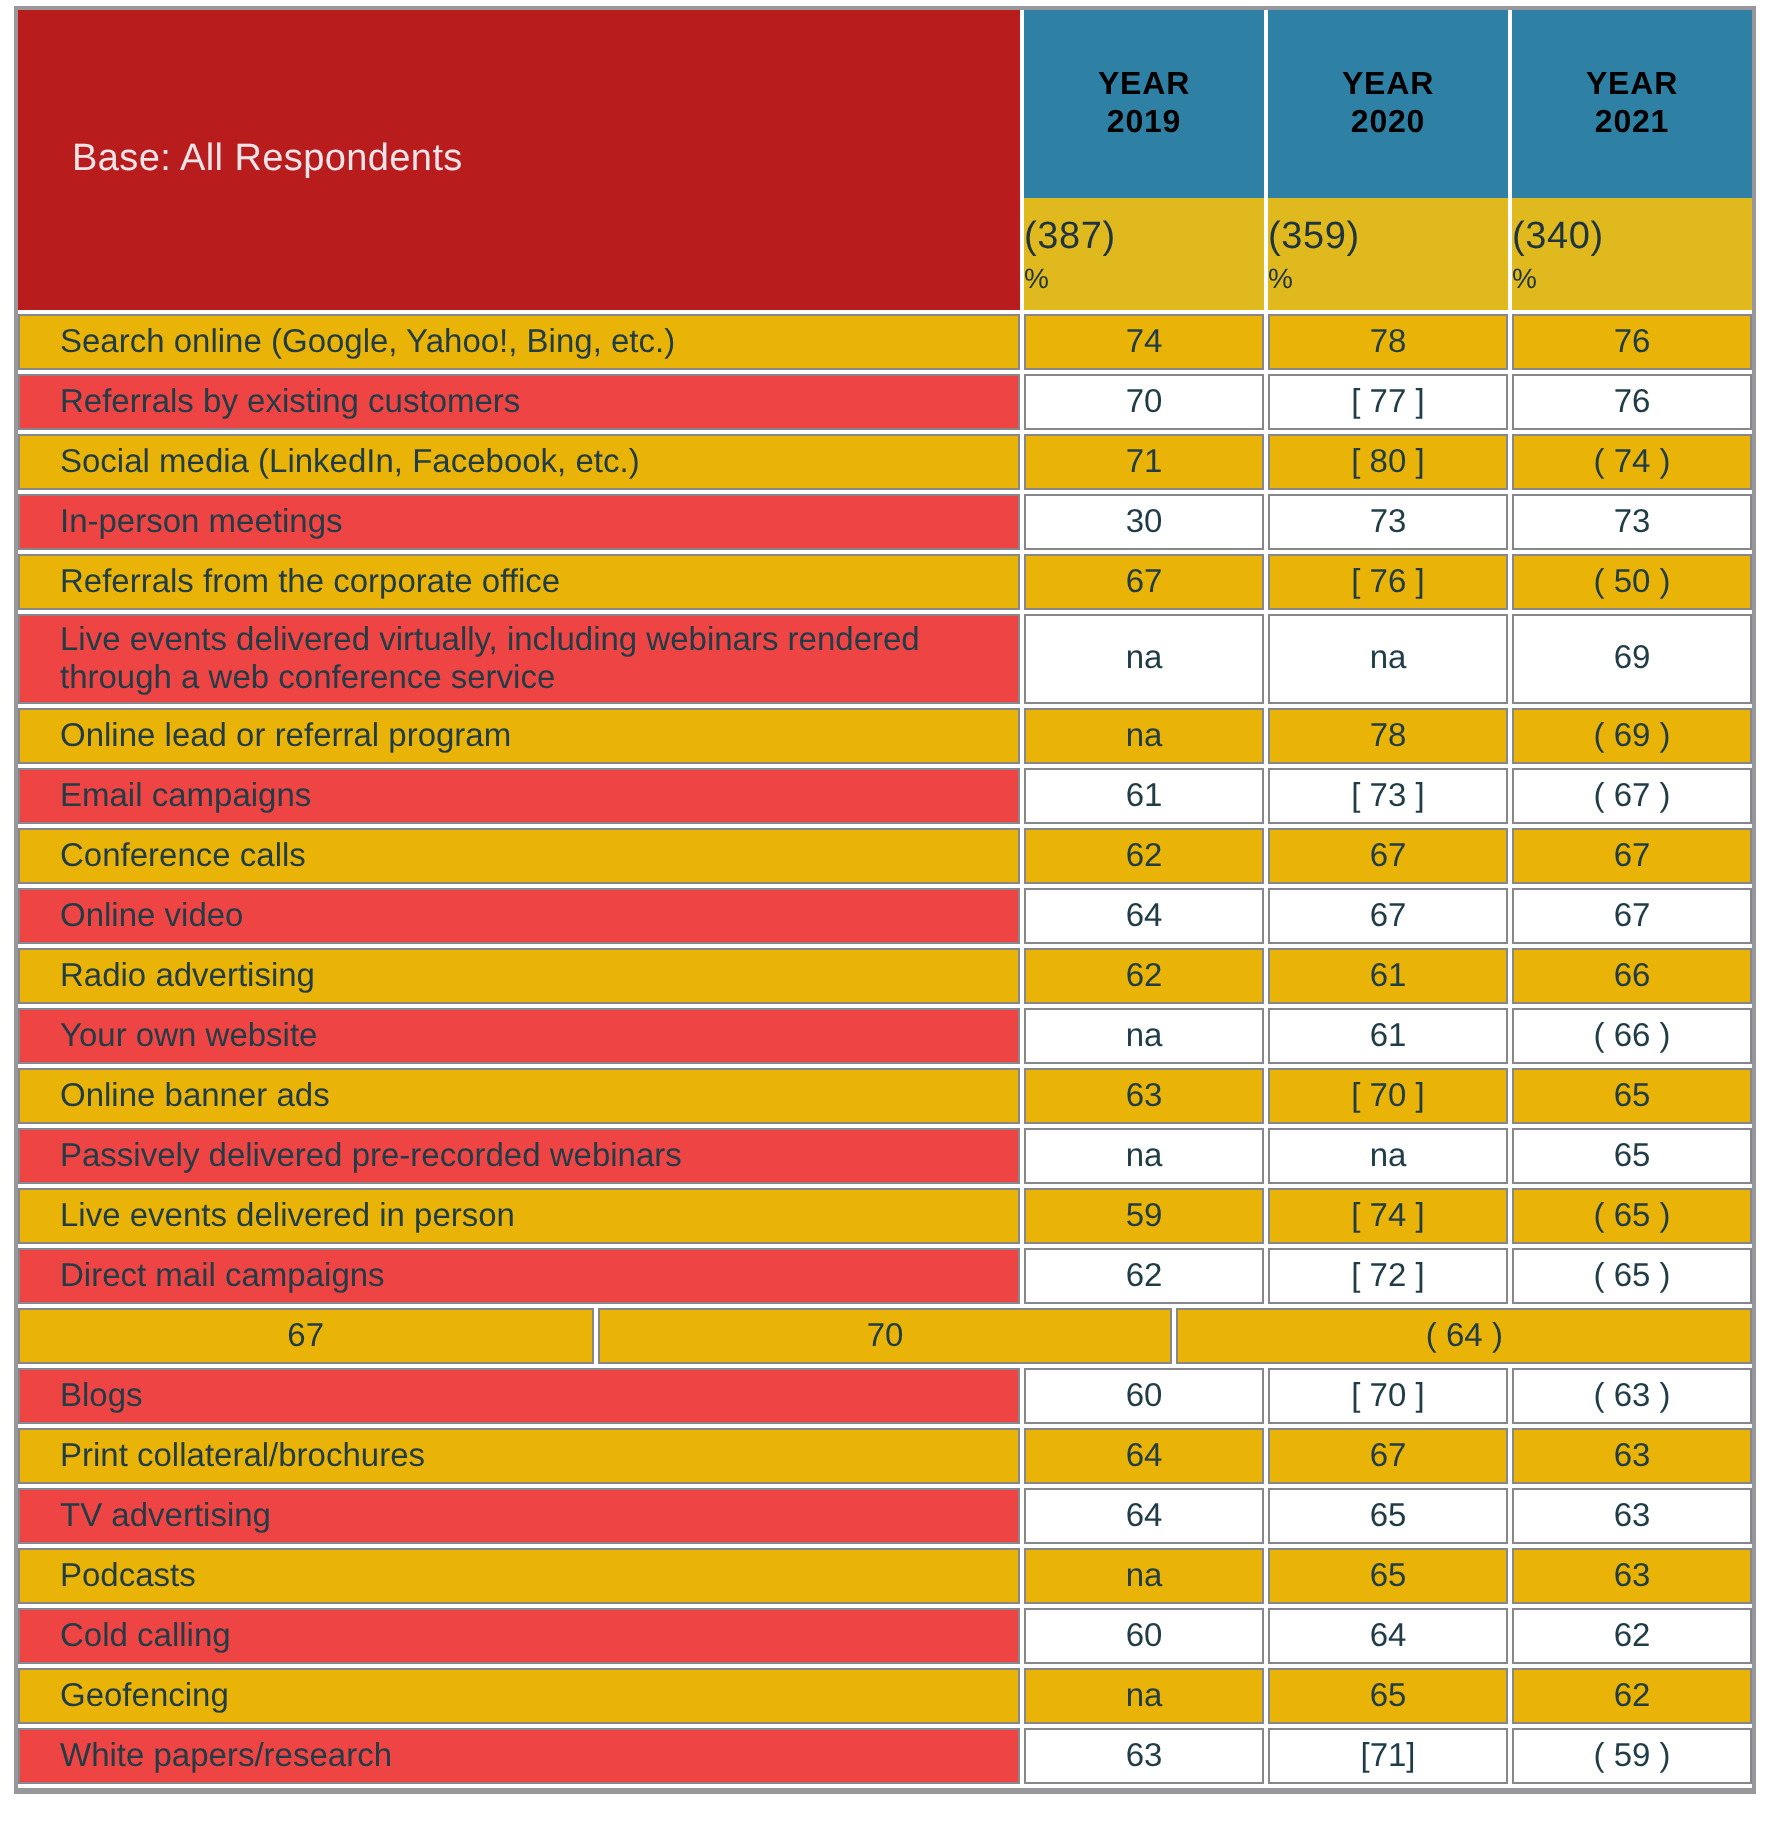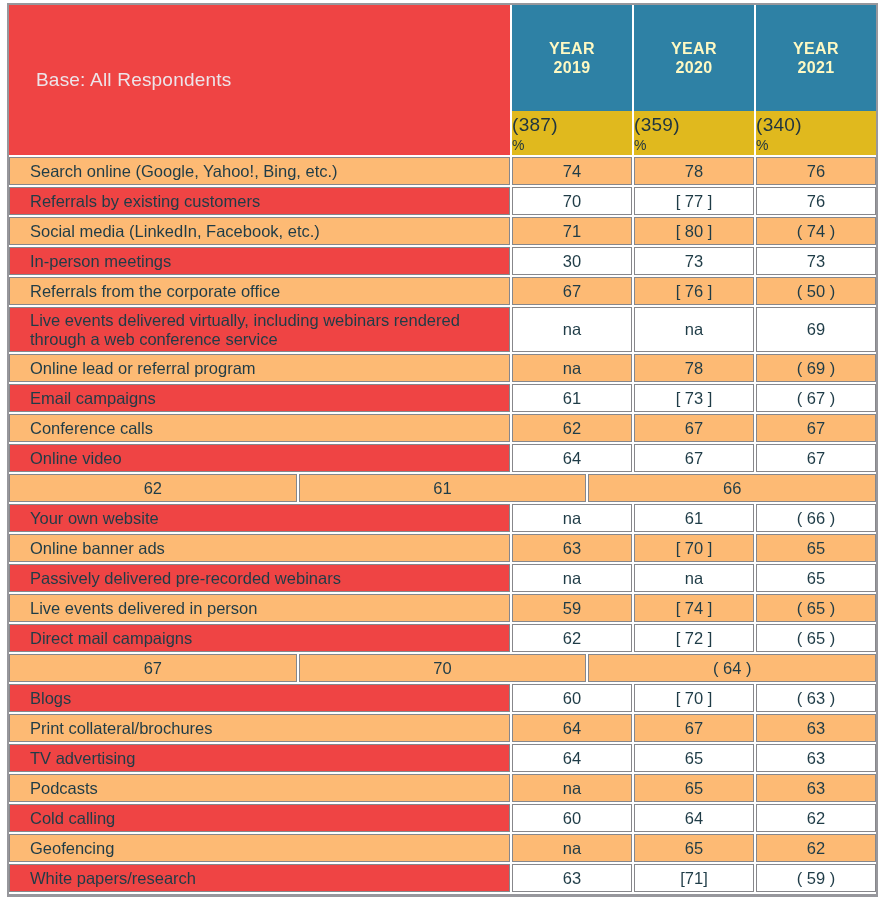--- a/index.html
+++ b/index.html
@@ -14,33 +14,33 @@
     left: 7px; top: 3px;
     width: 871px;
     border: 2px solid #97979c;
     border-bottom-width: 3px;
     background: #ffffff;
   }
   
   .header-row { display: flex; gap: 2px; height: 150px; }
   .corner-cell {
     width: 501px; flex: 0 0 501px;
-    background: #ef4444;
+    background: #b91c1c;
     color: #EDE4E9;
     display: flex; align-items: center;
     padding-left: 27px;
     font-size: 19px;
     letter-spacing: 0.2px;
   }
   .year-cols { display: flex; gap: 2px; flex: 1; }
   .year-col { flex: 1; display: flex; flex-direction: column; }
   .year-head {
-    height: 106px;
+    height: 94px;
     background: #2E81A5;
-    color: #fef9c3;
+    color: #000000;
     font-weight: bold;
     font-size: 16px;
     line-height: 19px;
     letter-spacing: 0.4px;
     display: flex; flex-direction: column;
     align-items: center; justify-content: center;
   }
   .base-cell {
     flex: 1;
     background: #E0B91E;
@@ -67,21 +67,21 @@
   .val-cell {
     flex: 1;
     height: 28px;
     border: 1px solid #87878b;
     display: flex; align-items: center; justify-content: center;
     font-size: 16.5px;
     color: #1F3C47;
     background: #ffffff;
     white-space: pre;
   }
-  .body-row.shaded .label-cell, .body-row.shaded .val-cell { background: #fdba74; }
+  .body-row.shaded .label-cell, .body-row.shaded .val-cell { background: #eab308; }
   .body-row.tall .label-cell, .body-row.tall .val-cell { height: 45px; }
 </style>
 </head>
 <body>
 
 <div class="table-wrap">
   <div class="header-row">
     <div class="corner-cell">
       <span>Base: All Respondents</span>
     </div>
@@ -185,20 +185,21 @@
   </div>
 
   <div class="body-row">
     <div class="label-cell">Online video</div>
     <div class="val-cell">64</div>
     <div class="val-cell">67</div>
     <div class="val-cell">67</div>
   </div>
 
   <div class="body-row shaded">
+    <div class="label-cell">Radio advertising</div>
     <div class="val-cell">62</div>
     <div class="val-cell">61</div>
     <div class="val-cell">66</div>
   </div>
 
   <div class="body-row">
     <div class="label-cell">Your own website</div>
     <div class="val-cell">na</div>
     <div class="val-cell">61</div>
     <div class="val-cell">( 66 )</div>

